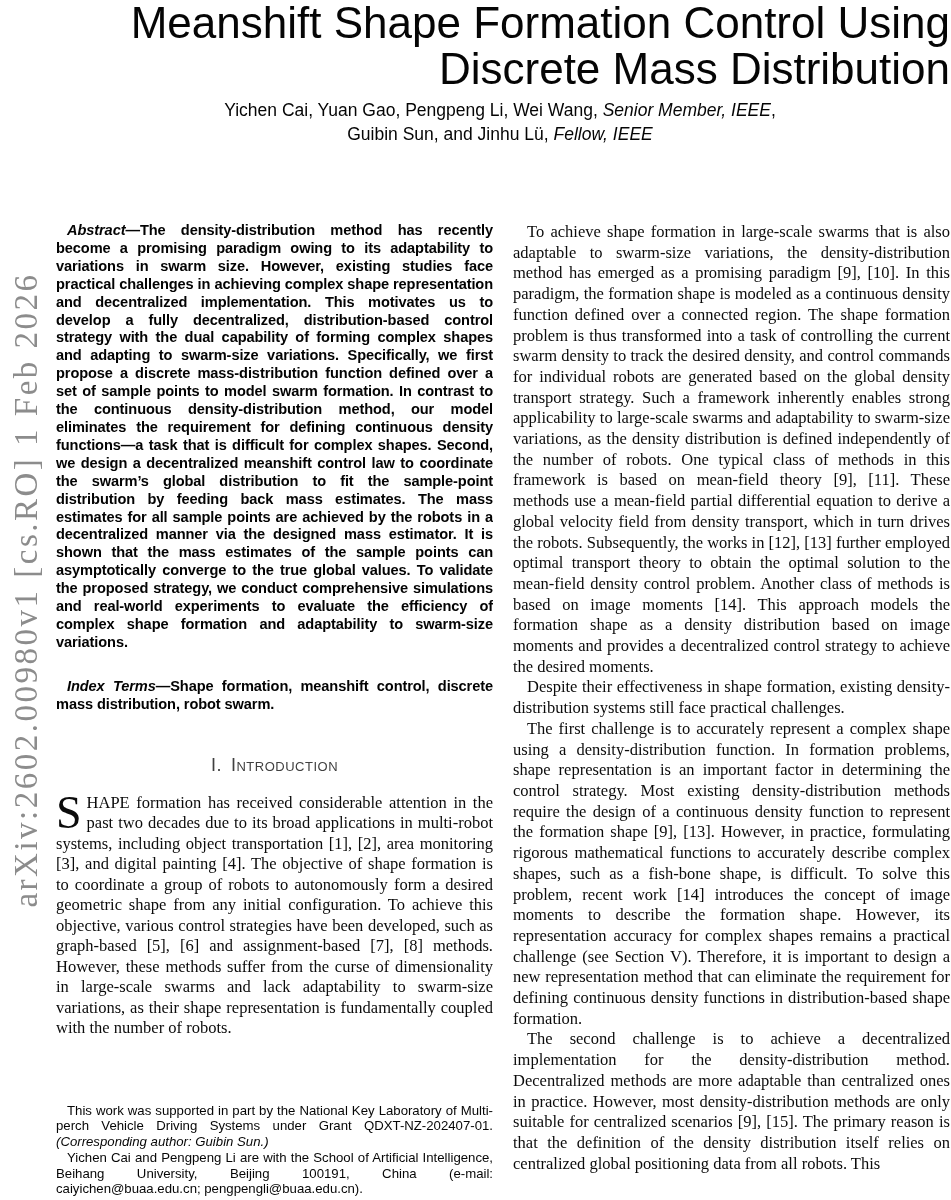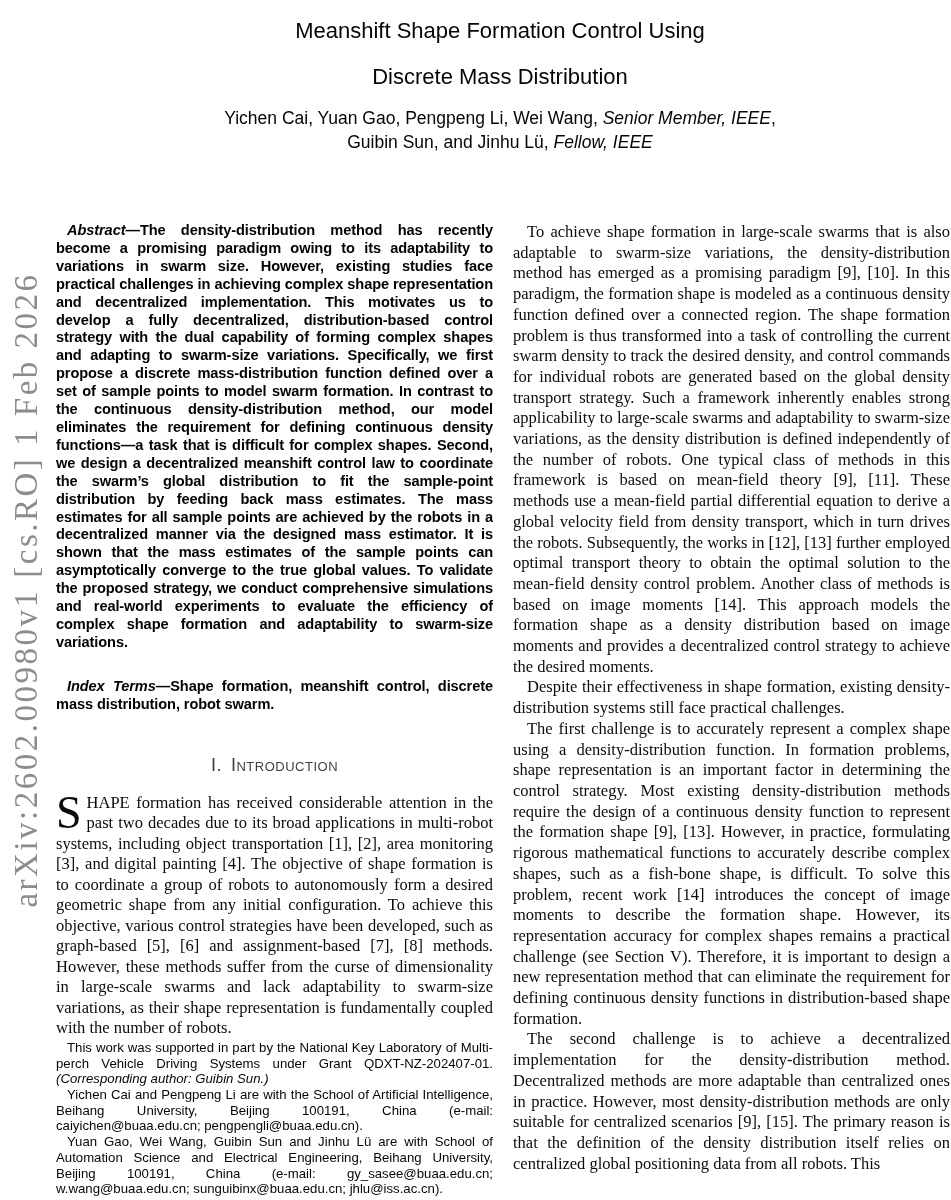--- a/index.html
+++ b/index.html
@@ -21,26 +21,27 @@
     font-size:33px;
     letter-spacing:2.5px;
     color:#8c8c8c;
   }
   
   .head{
     position:absolute;top:0;left:50px;width:900px;
     text-align:center;
   }
   .title{
-    padding-top:8px;
+    padding-top:0;
     font-family:"Liberation Sans","DejaVu Sans",sans-serif;
     font-weight:400;
-    font-size:22px;
+    font-size:44px;
     line-height:46px;
     color:#050505;
+    text-align:right;
   }
   .authors{
     margin-top:6px;
     font-family:"Liberation Sans","DejaVu Sans",sans-serif;
     font-size:17.5px;
     line-height:24px;
     color:#050505;
   }
   .authors i{font-style:italic;}
   
@@ -127,21 +128,20 @@
 
     <p class="abs idx"><b class="lbl-it">Index Terms</b><span>—Shape formation, meanshift control, discrete mass distribution, robot swarm.</span></p>
 
     <h2 class="sec"><span class="secnum">I.</span><span class="sectitle">Introduction</span></h2>
 
     <p class="body"><span class="dropcap">S</span><span>HAPE</span><span> formation has received considerable attention in the past two decades due to its broad applications in multi-robot systems, including object transportation [1], [2], area monitoring [3], and digital painting [4]. The objective of shape formation is to coordinate a group of robots to autonomously form a desired geometric shape from any initial configuration. To achieve this objective, various control strategies have been developed, such as graph-based [5], [6] and assignment-based [7], [8] methods. However, these methods suffer from the curse of dimensionality in large-scale swarms and lack adaptability to swarm-size variations, as their shape representation is fundamentally coupled with the number of robots.</span></p>
 
     <div class="footnotes">
       <p><span>This work was supported in part by the National Key Laboratory of Multi-perch Vehicle Driving Systems under Grant QDXT-NZ-202407-01. </span><i>(Corresponding author: Guibin Sun.)</i></p>
       <p>Yichen Cai and Pengpeng Li are with the School of Artificial Intelligence, Beihang University, Beijing 100191, China (e-mail: caiyichen@buaa.edu.cn; pengpengli@buaa.edu.cn).</p>
-      <p>Yuan Gao, Wei Wang, Guibin Sun and Jinhu Lü are with School of Automation Science and Electrical Engineering, Beihang University, Beijing 100191, China (e-mail: gy_sasee@buaa.edu.cn; w.wang@buaa.edu.cn; sunguibinx@buaa.edu.cn; jhlu@iss.ac.cn).</p>
     </div>
   </div>
 
   <div class="col right">
     <p class="body">To achieve shape formation in large-scale swarms that is also adaptable to swarm-size variations, the density-distribution method has emerged as a promising paradigm [9], [10]. In this paradigm, the formation shape is modeled as a continuous density function defined over a connected region. The shape formation problem is thus transformed into a task of controlling the current swarm density to track the desired density, and control commands for individual robots are generated based on the global density transport strategy. Such a framework inherently enables strong applicability to large-scale swarms and adaptability to swarm-size variations, as the density distribution is defined independently of the number of robots. One typical class of methods in this framework is based on mean-field theory [9], [11]. These methods use a mean-field partial differential equation to derive a global velocity field from density transport, which in turn drives the robots. Subsequently, the works in [12], [13] further employed optimal transport theory to obtain the optimal solution to the mean-field density control problem. Another class of methods is based on image moments [14]. This approach models the formation shape as a density distribution based on image moments and provides a decentralized control strategy to achieve the desired moments.</p>
     <p class="body">Despite their effectiveness in shape formation, existing density-distribution systems still face practical challenges.</p>
     <p class="body">The first challenge is to accurately represent a complex shape using a density-distribution function. In formation problems, shape representation is an important factor in determining the control strategy. Most existing density-distribution methods require the design of a continuous density function to represent the formation shape [9], [13]. However, in practice, formulating rigorous mathematical functions to accurately describe complex shapes, such as a fish-bone shape, is difficult. To solve this problem, recent work [14] introduces the concept of image moments to describe the formation shape. However, its representation accuracy for complex shapes remains a practical challenge (see Section V). Therefore, it is important to design a new representation method that can eliminate the requirement for defining continuous density functions in distribution-based shape formation.</p>
     <p class="body">The second challenge is to achieve a decentralized implementation for the density-distribution method. Decentralized methods are more adaptable than centralized ones in practice. However, most density-distribution methods are only suitable for centralized scenarios [9], [15]. The primary reason is that the definition of the density distribution itself relies on centralized global positioning data from all robots. This</p>
   </div>
 

